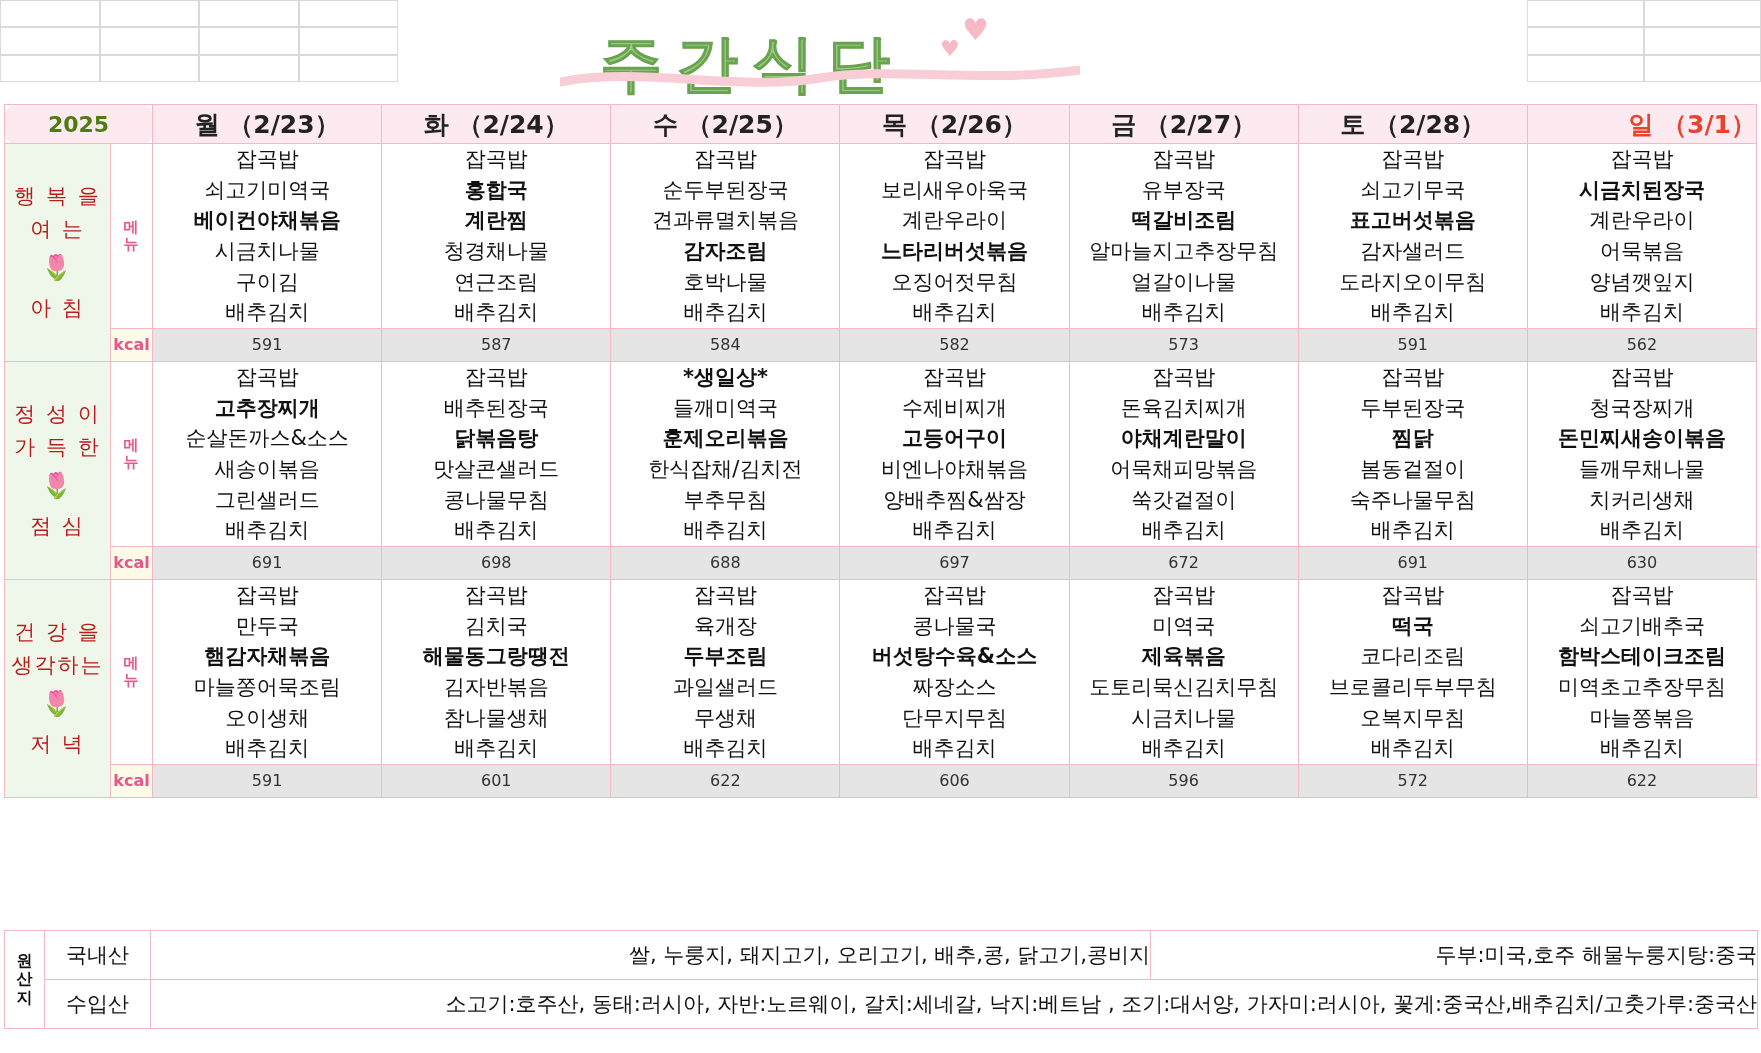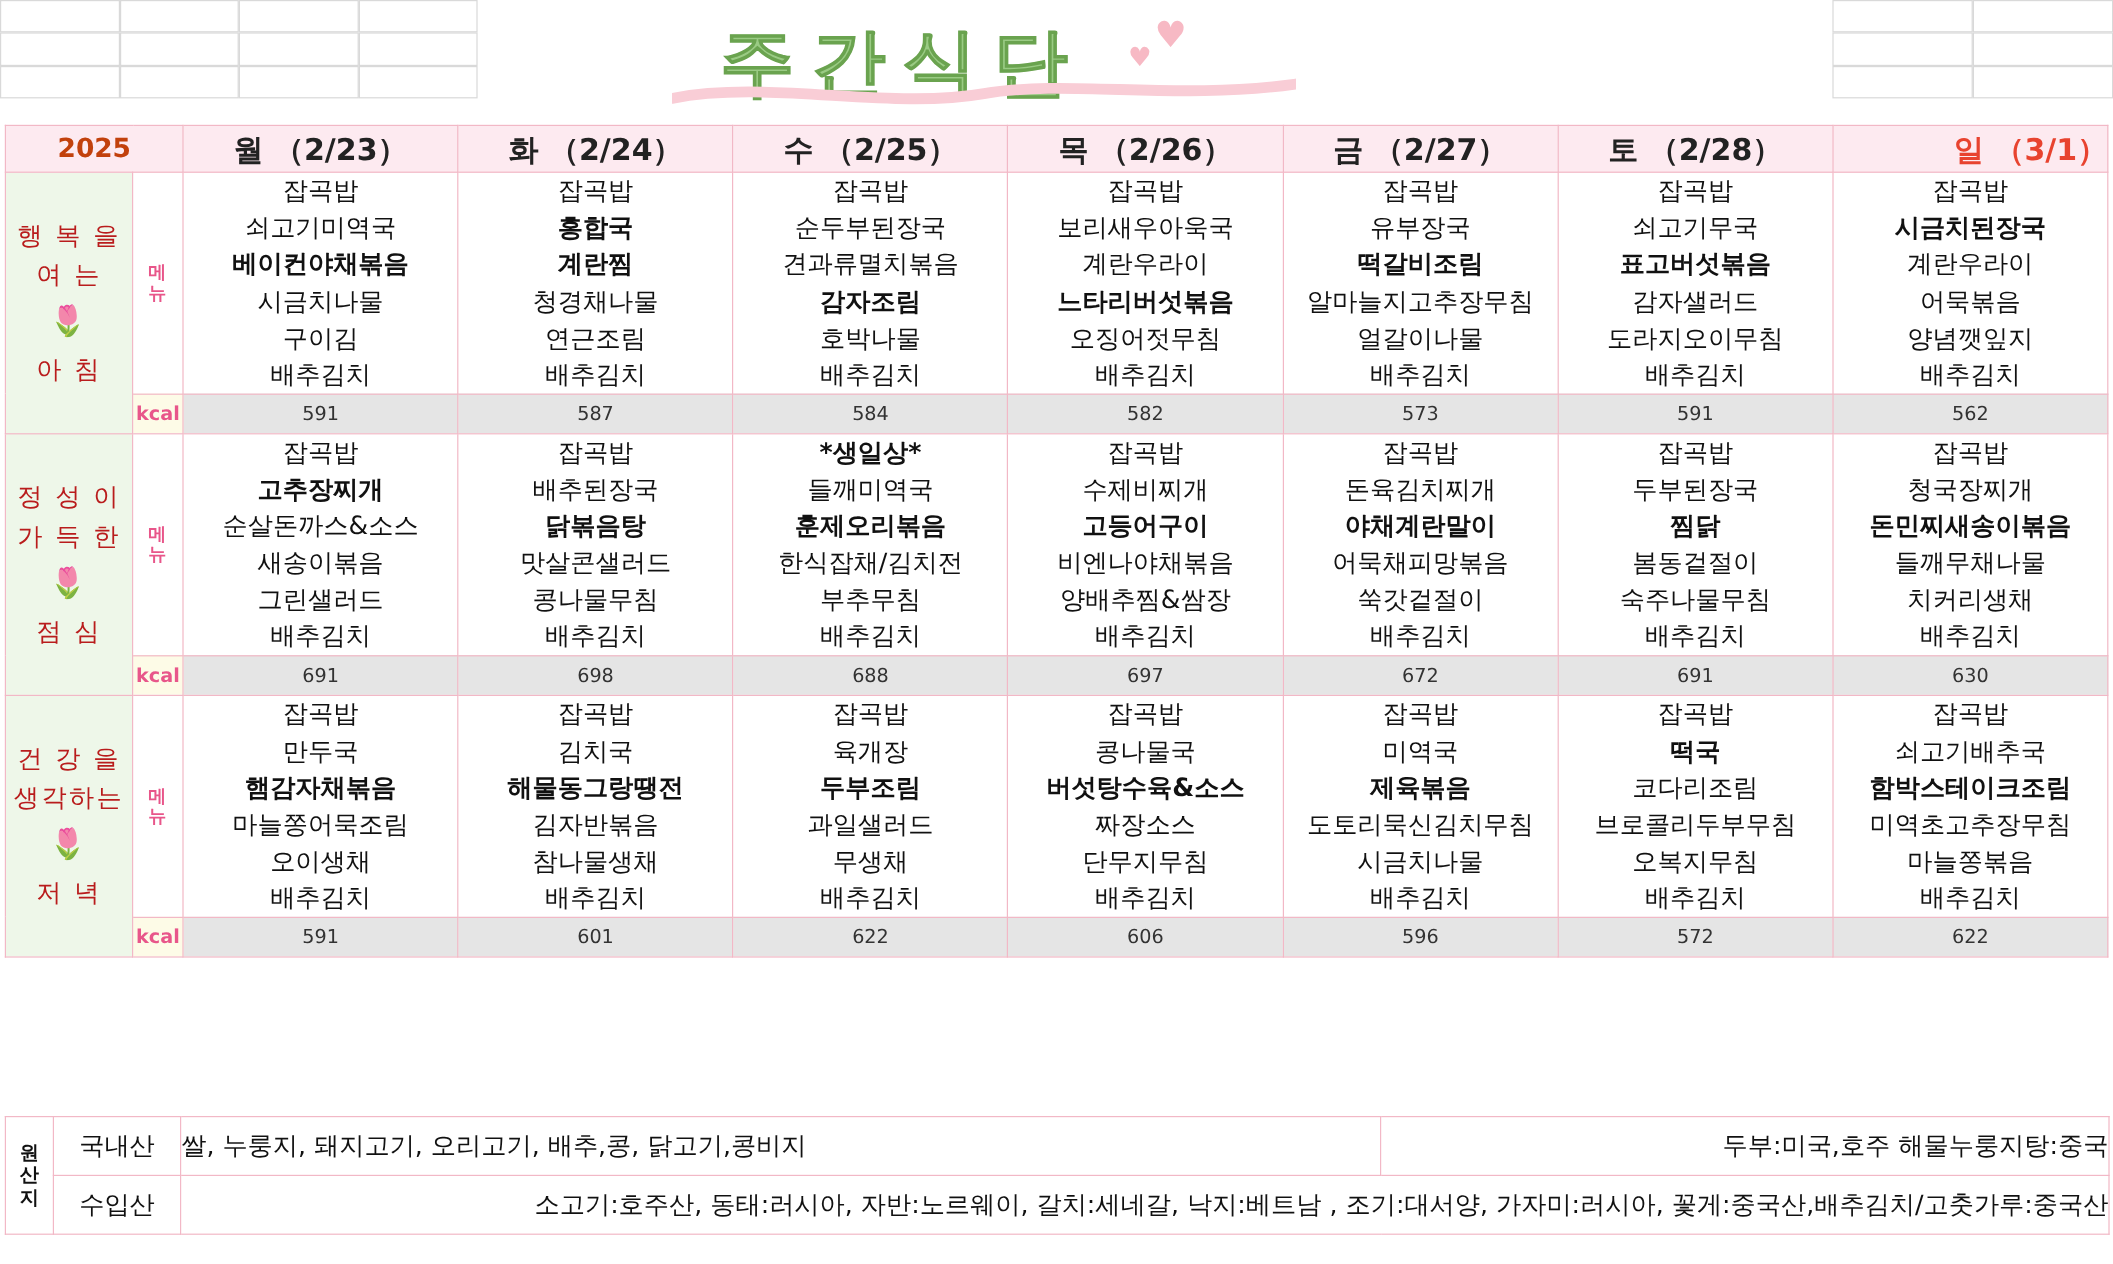--- a/index.html
+++ b/index.html
@@ -16,21 +16,21 @@
   .topstrip{position:absolute;left:0;top:0;width:1761px;height:98px;}
   .grid-left{position:absolute;left:0;top:0;width:398px;height:82px;display:grid;
              grid-template-columns:repeat(4,1fr);grid-template-rows:repeat(3,1fr);}
   .grid-left div{border:1px solid #d9d9d9;}
   .grid-right{position:absolute;left:1527px;top:0;width:234px;height:82px;display:grid;
              grid-template-columns:repeat(2,1fr);grid-template-rows:repeat(3,1fr);}
   .grid-right div{border:1px solid #d9d9d9;}
 
   .title-wrap{position:absolute;left:560px;top:2px;width:520px;height:96px;}
   .title-text{
-    position:absolute;left:40px;top:8px;
+    position:absolute;left:40px;top:20px;
     font-size:62px;font-weight:bold;letter-spacing:14px;
     color:#9acb84;
     -webkit-text-stroke:1px #6aa34f;
     font-family:"DejaVu Sans","Liberation Sans",sans-serif;
   }
   .swoosh{position:absolute;left:0;top:60px;width:520px;height:30px;}
   .heart{position:absolute;color:#f7b9c4;}
   .heart.h1{left:402px;top:10px;font-size:30px;}
   .heart.h2{left:380px;top:34px;font-size:22px;}
 
@@ -48,21 +48,21 @@
     padding:0;
   }
   
   .hdr td{
     background:#fdeaf0;
     height:38px;
     font-size:25px;
     font-weight:bold;
     color:#222;
   }
-  .hdr td.year{font-size:22px;color:#c2410c;background:#fdeaf0;}
+  .hdr td.year{font-size:22px;color:#4d7c0f;background:#fdeaf0;border-radius:11px;}
   .hdr td.sun{color:#e8432f;text-align:right;}
 
   
   col.c-sec{width:106px;}
   col.c-lab{width:42px;}
   col.c-day{width:229px;}
 
   
   .seclabel{
     background:#eef7e9;
@@ -125,21 +125,21 @@
     color:#111;
   }
   .origin-v span{display:block;}
   .origin-k{
     width:106px;text-align:center;font-size:21px;color:#111;height:48px;
   }
   .origin-val{
     font-size:21px;color:#111;text-align:center;
   }
   .origin-val.left{text-align:right;padding-left:28px;}
-  .origin-val.dom1{text-align:left;margin-left:31px;}
+  .origin-val.dom1{text-align:right;margin-left:31px;}
 </style>
 </head>
 <body>
 
 <div class="page">
 
   <div class="topstrip">
     <div class="grid-left">
       <div></div>
       <div></div>

